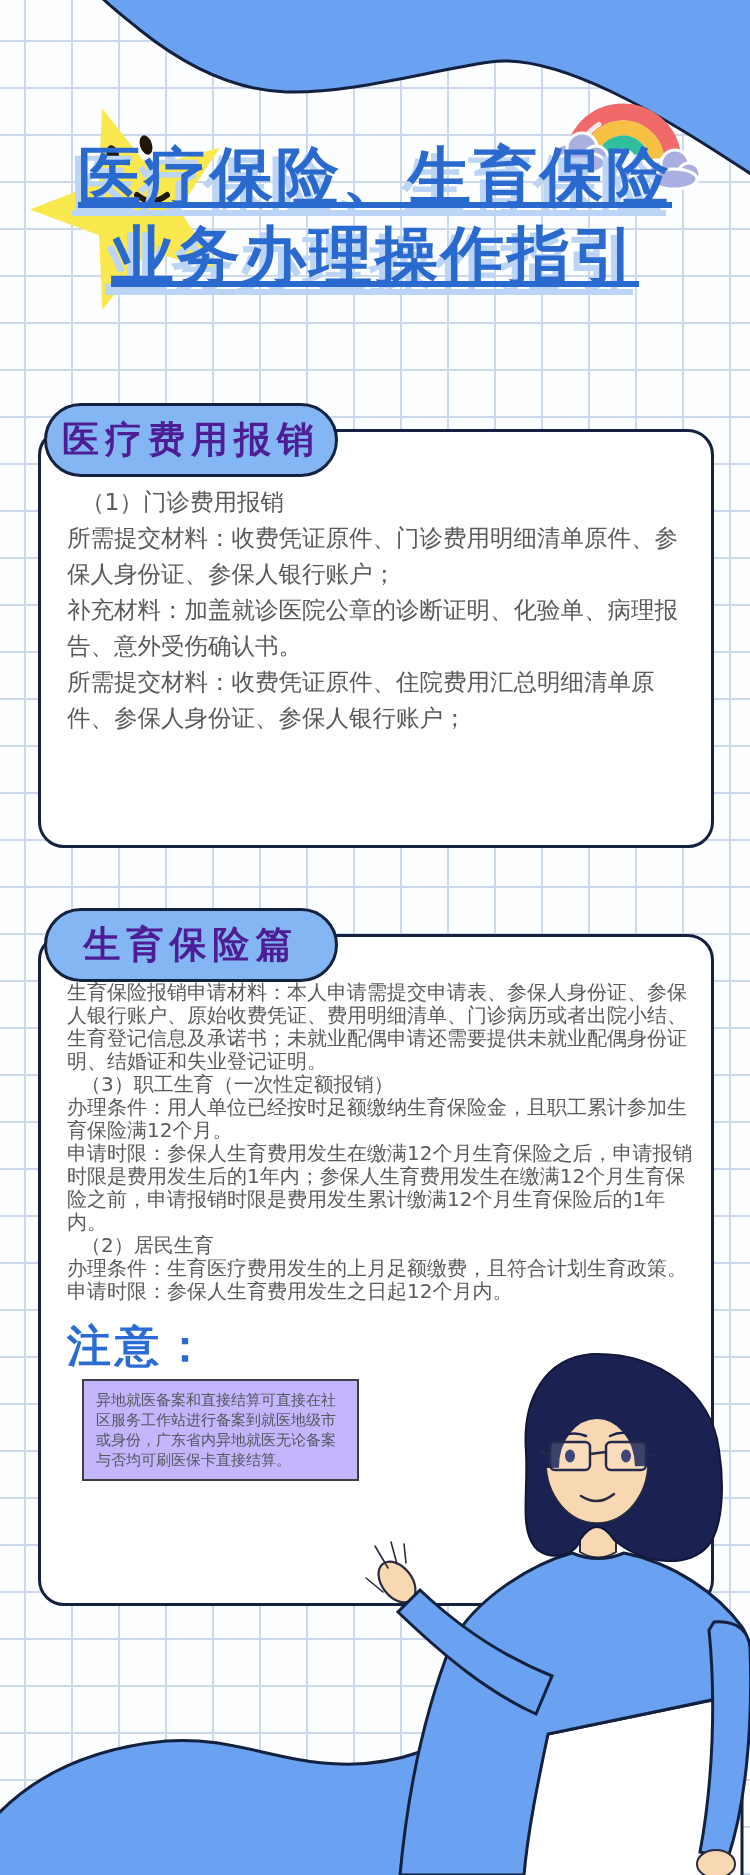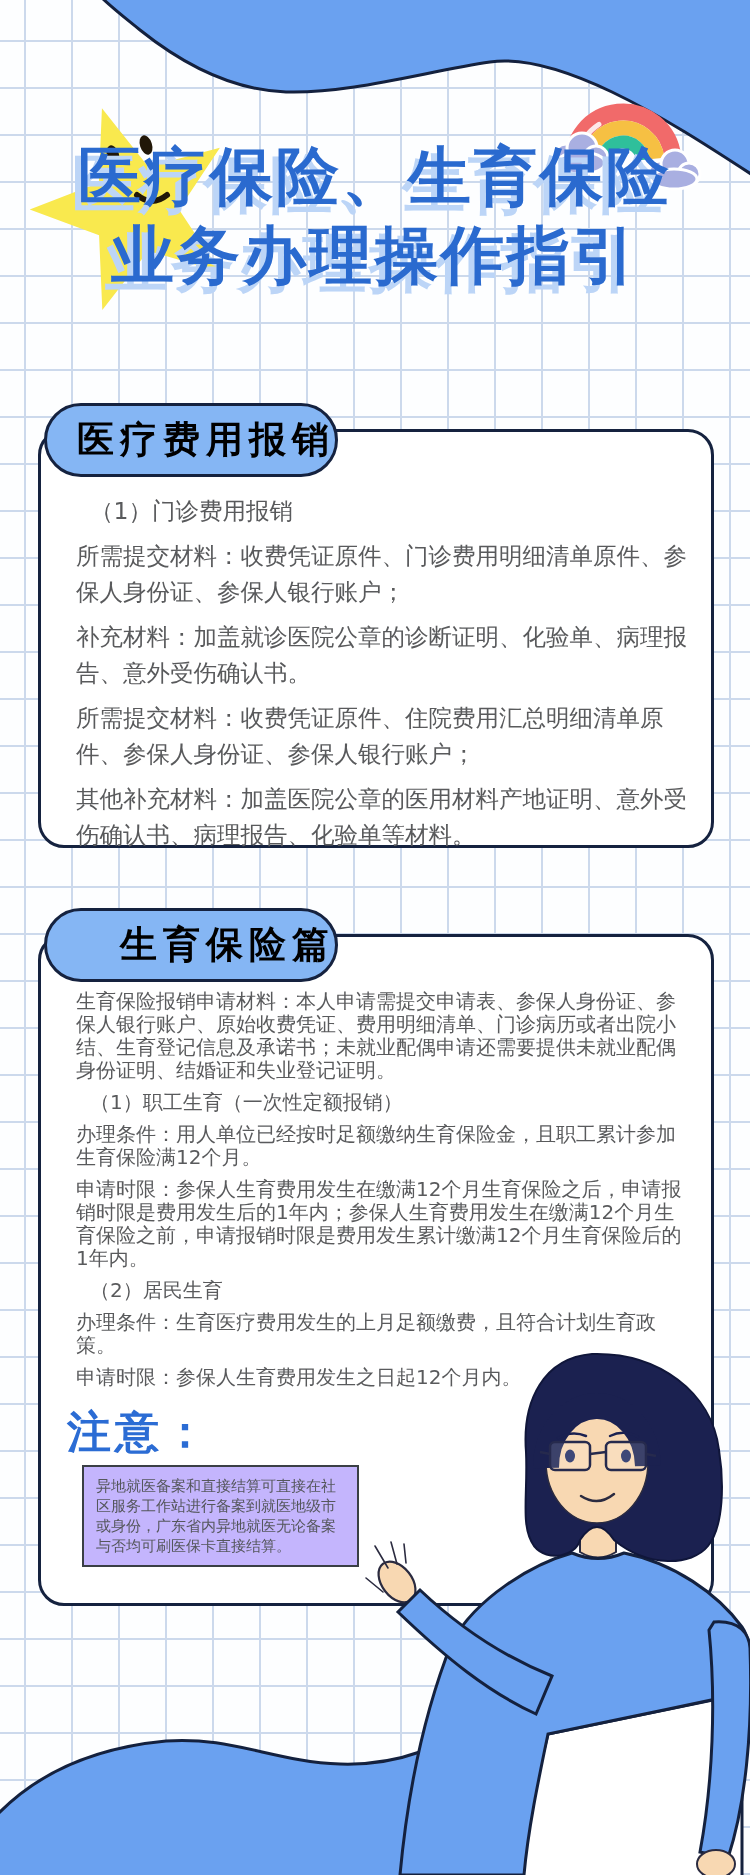--- a/index.html
+++ b/index.html
@@ -6,34 +6,34 @@
   body{font-family:"DejaVu Sans","Liberation Sans",sans-serif;}
   .canvas{position:relative;width:750px;height:1875px;overflow:hidden;
     background-color:#FDFEFF;
     background-image:linear-gradient(#CCD9EC 1.5px,transparent 1.5px),
                      linear-gradient(90deg,#CCD9EC 1.5px,transparent 1.5px);
     background-size:47px 47px;background-position:24px 40px;}
   .abs{position:absolute;}
   
   .title{left:0;right:0;top:138px;text-align:center;z-index:3;
     color:#2A6ACF;font-weight:bold;font-size:63px;line-height:1.25;letter-spacing:3px;
-    text-shadow:-6px 8px 0 #BCD5F7;}
+    text-shadow:-6px 8px 0 #BCD5F7;text-decoration:underline;}
   
   .card-wrap{left:38px;width:676px;z-index:4;}
   .card-wrap.c1{top:403px;}
   .card-wrap.c2{top:908px;}
   .pill{position:absolute;top:0;left:6px;width:294px;height:74px;z-index:2;
     background:#85B6F4;border:3px solid #15223F;border-radius:40px;
-    display:flex;align-items:center;justify-content:flex-end;
-    color:#000000;font-size:37px;font-weight:bold;letter-spacing:6px;box-sizing:border-box;}
+    display:flex;align-items:center;justify-content:center;
+    color:#4c1d95;font-size:37px;font-weight:bold;letter-spacing:6px;box-sizing:border-box;}
   .cardbox{position:relative;z-index:1;margin-top:26px;background:#FFFFFF;
     border:3px solid #15223F;border-radius:26px;box-sizing:border-box;}
   .cardbox.b1{height:419px;padding:52px 14px 0 26px;}
   .cardbox.b2{height:672px;padding:44px 8px 0 26px;}
-  .para{margin:9px;color:#595A5C;}
+  .para{margin:0;color:#595A5C;}
   .b1 .para{font-size:23.5px;line-height:36px;}
   .b2 .para{font-size:20px;line-height:23px;}
   .para.indent{padding-left:14px;}
   .notice-label{margin:20px 0 0 0;color:#2B6CD4;font-size:44px;font-weight:bold;
     letter-spacing:4px;line-height:1.05;}
   .notice-box{margin:10px 0 0 15px;width:277px;box-sizing:border-box;
     border:2.5px solid #3A3F45;background:#c4b5fd;padding:9px 12px;
     font-size:15px;line-height:20px;color:#55575C;}
   svg{display:block;}
 </style>
@@ -81,31 +81,30 @@
     <div>医疗保险、生育保险</div>
     <div>业务办理操作指引</div>
   </div>
 
   <div class="abs card-wrap c1">
     <div class="cardbox b1">
       <p class="para indent">（1）门诊费用报销</p>
       <p class="para">所需提交材料：收费凭证原件、门诊费用明细清单原件、参保人身份证、参保人银行账户；</p>
       <p class="para">补充材料：加盖就诊医院公章的诊断证明、化验单、病理报告、意外受伤确认书。</p>
       <p class="para">所需提交材料：收费凭证原件、住院费用汇总明细清单原件、参保人身份证、参保人银行账户；</p>
-      <p class="para">其他补充材料：加盖医院公章的医用材料产地证明、意外受伤确认书、病理报告、化验单等材料。</p>
     </div>
     <div class="pill">
       <span>医疗费用报销</span>
     </div>
   </div>
 
   <div class="abs card-wrap c2">
     <div class="cardbox b2">
       <p class="para">生育保险报销申请材料：本人申请需提交申请表、参保人身份证、参保人银行账户、原始收费凭证、费用明细清单、门诊病历或者出院小结、生育登记信息及承诺书；未就业配偶申请还需要提供未就业配偶身份证明、结婚证和失业登记证明。</p>
-      <p class="para indent">（1）职工生育（一次性定额报销）</p>
+      <p class="para indent">（3）职工生育（一次性定额报销）</p>
       <p class="para">办理条件：用人单位已经按时足额缴纳生育保险金，且职工累计参加生育保险满12个月。</p>
       <p class="para">申请时限：参保人生育费用发生在缴满12个月生育保险之后，申请报销时限是费用发生后的1年内；参保人生育费用发生在缴满12个月生育保险之前，申请报销时限是费用发生累计缴满12个月生育保险后的1年内。</p>
       <p class="para indent">（2）居民生育</p>
       <p class="para">办理条件：生育医疗费用发生的上月足额缴费，且符合计划生育政策。</p>
       <p class="para">申请时限：参保人生育费用发生之日起12个月内。</p>
       <p class="notice-label">注意：</p>
       <div class="notice-box">
         <span>异地就医备案和直接结算可直接在社区服务工作站进行备案到就医地级市或身份，广东省内异地就医无论备案与否均可刷医保卡直接结算。</span>
       </div>
     </div>

